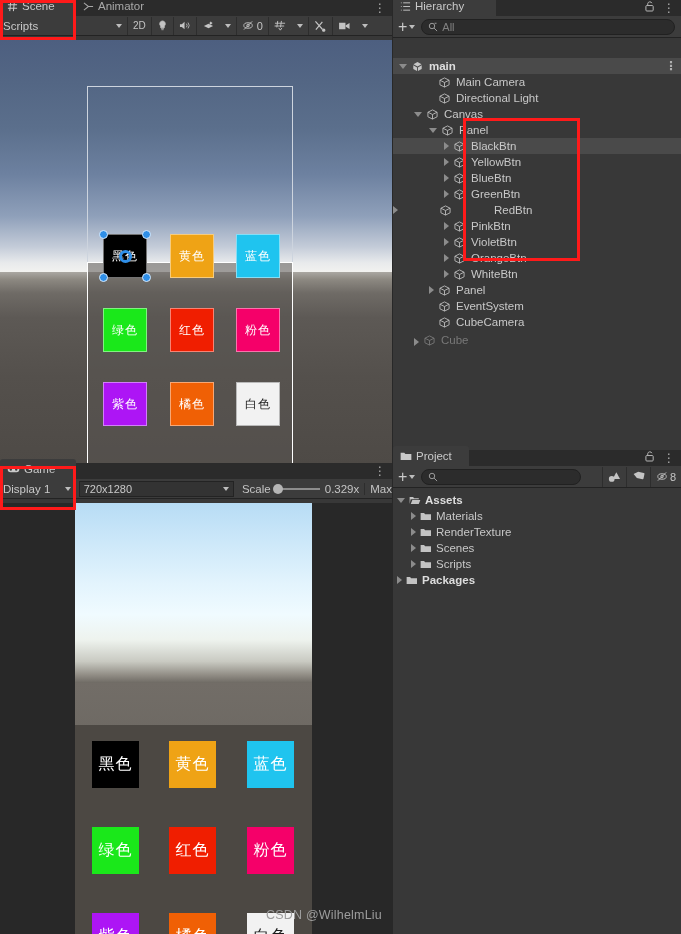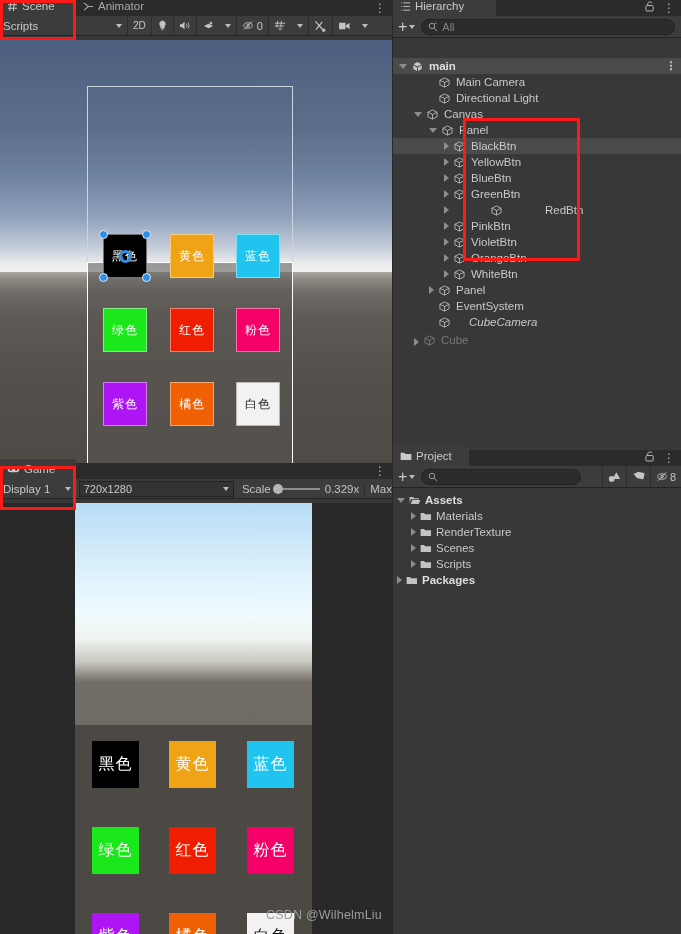--- a/index.html
+++ b/index.html
@@ -537,21 +537,21 @@
           <span class="ico" style="margin-left: 2px;">
             <svg width="11" height="11" viewBox="0 0 12 12">
               <g stroke="#b9b9b9" stroke-width="1" fill="none">
                 <path d="M6 1 L11 3.5 V8.5 L6 11 L1 8.5 V3.5 z"></path>
                 <path d="M1 3.5 L6 6 L11 3.5 M6 6 V11"></path>
               </g>
             </svg>
           </span>
           <span style="margin-left: 3px;">GreenBtn</span>
         </div>
-        <div class="trow" style="padding-left: 51px; gap: 40px;">
+        <div class="trow" style=" gap: 40px;">
           <span class="arrow-r"></span>
           <span class="ico" style="margin-left: 2px;">
             <svg width="11" height="11" viewBox="0 0 12 12">
               <g stroke="#b9b9b9" stroke-width="1" fill="none">
                 <path d="M6 1 L11 3.5 V8.5 L6 11 L1 8.5 V3.5 z"></path>
                 <path d="M1 3.5 L6 6 L11 3.5 M6 6 V11"></path>
               </g>
             </svg>
           </span>
           <span style="margin-left: 3px;">RedBtn</span>
@@ -631,21 +631,21 @@
         <div class="trow" style="padding-left: 36px;">
           <span class="arrow-sp"></span>
           <span class="ico" style="margin-left: 2px;">
             <svg width="11" height="11" viewBox="0 0 12 12">
               <g stroke="#b9b9b9" stroke-width="1" fill="none">
                 <path d="M6 1 L11 3.5 V8.5 L6 11 L1 8.5 V3.5 z"></path>
                 <path d="M1 3.5 L6 6 L11 3.5 M6 6 V11"></path>
               </g>
             </svg>
           </span>
-          <span style="margin-left: 16px; font-style: italic;">CubeCamera</span>
+          <span style="margin-left: 3px;">CubeCamera</span>
         </div>
         <div class="trow dim" style="padding-left: 21px; align-items: flex-end;">
           <span class="arrow-r"></span>
           <span class="ico" style="margin-left: 2px;">
             <svg width="11" height="11" viewBox="0 0 12 12">
               <g stroke="#777" stroke-width="1" fill="none">
                 <path d="M6 1 L11 3.5 V8.5 L6 11 L1 8.5 V3.5 z"></path>
                 <path d="M1 3.5 L6 6 L11 3.5 M6 6 V11"></path>
               </g>
             </svg>

